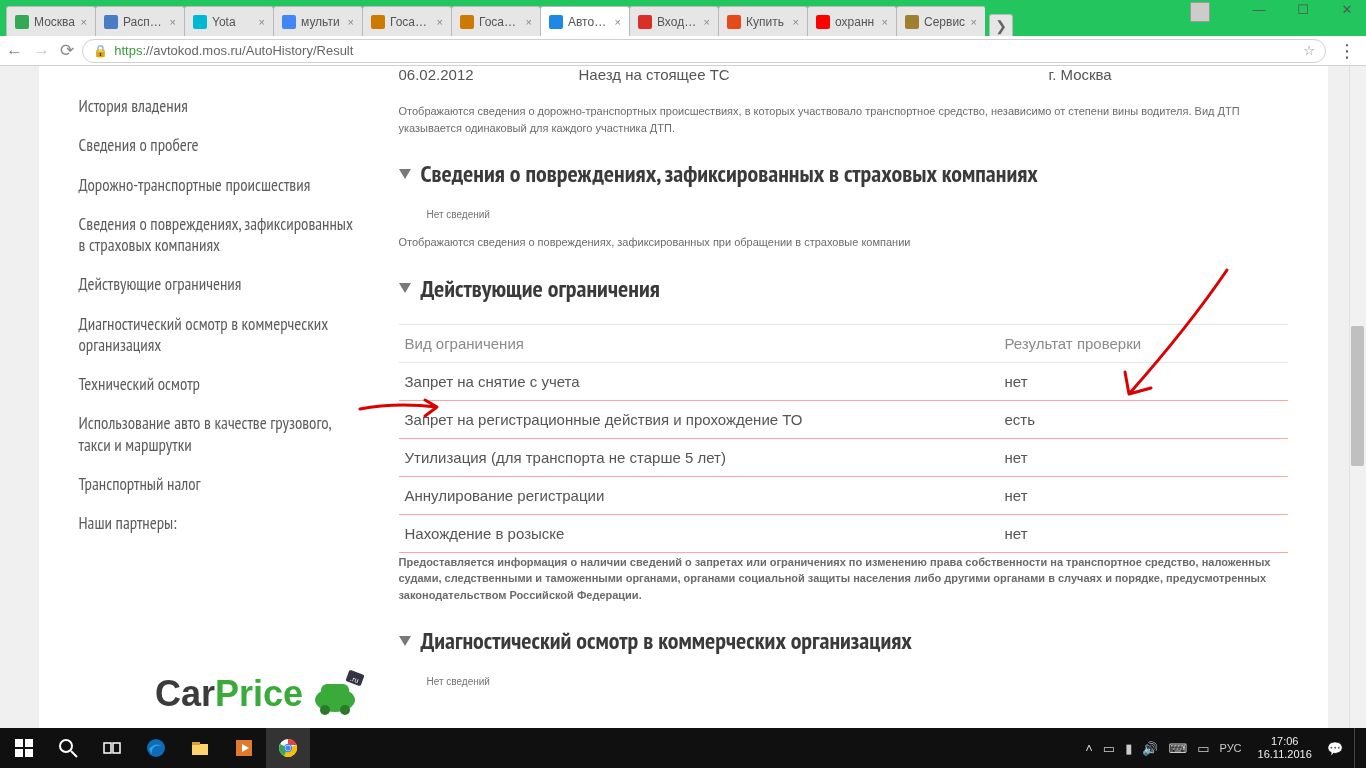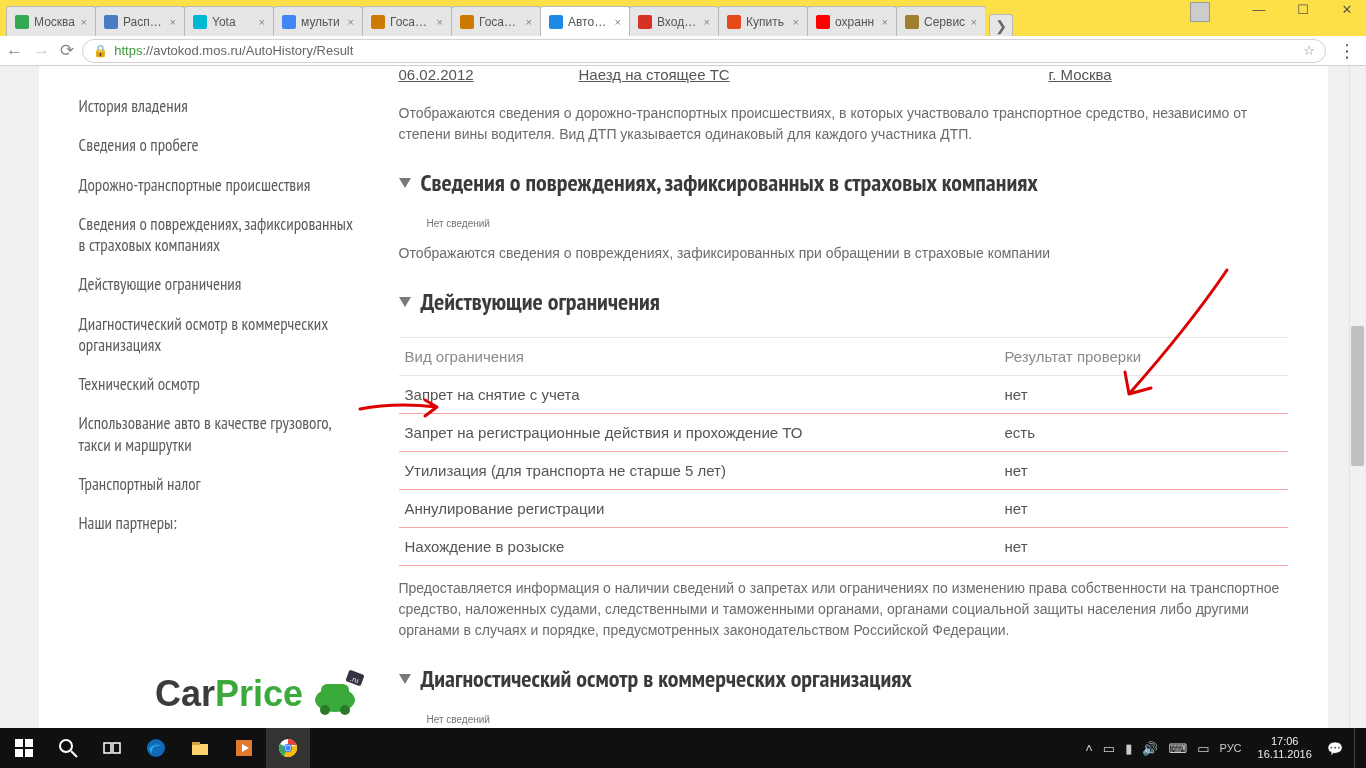--- a/index.html
+++ b/index.html
@@ -1,18 +1,18 @@
 <!DOCTYPE html>
 <html><head>
 <meta charset="utf-8">
 <style>
   * { box-sizing: border-box; margin: 0; padding: 0; }
   html, body { height: 100%; font-family: "Segoe UI", Arial, sans-serif; font-size: 14px; color: #333; background:#fff; overflow:hidden;}
   
-  .titlebar { height: 36px; background:#fde047; display:flex; align-items:flex-end; border-bottom:0; position:relative;}
+  .titlebar { height: 36px; background:#22c55e; display:flex; align-items:flex-end; border-bottom:0; position:relative;}
   .tabs { display:flex; height:30px; margin-left:6px; max-width:1200px; overflow:hidden;}
   .tab { display:flex; align-items:center; gap:5px; padding:0 8px; font-size:12px; color:#555; border:1px solid #b9b9b9; border-bottom:none; background:#e6e6e6; min-width:90px; max-width:90px; margin-right:-1px; border-top-left-radius:3px; border-top-right-radius:3px; white-space:nowrap; overflow:hidden; cursor:pointer;}
   .tab.active { background:#fff; z-index:2; }
   .tab .fav { width:14px; height:14px; flex:0 0 14px; border-radius:2px;}
   .tab .x { margin-left:auto; color:#888; font-size:11px;}
   .newtab { width:24px; height:22px; border:1px solid #b9b9b9; border-bottom:none; background:#e6e6e6; margin-left:4px; border-radius:3px 3px 0 0; display:flex; align-items:center; justify-content:center; color:#666; font-size:14px; cursor:pointer;}
   .win-controls { position:absolute; right:4px; top:2px; display:flex; gap:14px; color:#555; font-size:13px;}
   .win-btn { width:30px; text-align:center; cursor:pointer;}
   .profile-square { width:20px; height:20px; background:#ccc; border:1px solid #999; margin-right:20px;}
   .addrbar { height:30px; background:#fff; border-bottom:1px solid #d0d0d0; display:flex; align-items:center; padding:0 6px; gap:8px;}
@@ -23,23 +23,23 @@
   .addr-field .https { color:#3c9a3c;}
   .addr-field .star { margin-left:auto; color:#888;}
   .menu-dots { font-size:18px; color:#555; cursor:pointer; padding:0 4px;}
   
   .viewport { position:relative; height: calc(100% - 36px - 30px - 40px); background:#f0f0f0; overflow:hidden;}
   .page { width:1289px; margin:0 auto; background:#fff; padding:0 40px; min-height:100%; position:relative;}
   .columns { display:flex; gap:40px;}
   .sidebar { width:280px; flex:0 0 280px; padding-top:30px;}
   .sidebar-item { font-family:"PT Sans Narrow","Segoe UI",Arial,sans-serif; font-size:17px; color:#5c5c5c; margin-bottom:18px; line-height:1.25; cursor:pointer;}
   .main { flex:1; padding-top:0;}
-  .prev-row { display:flex; padding:0 0 12px 0; font-size:15px; color:#555;text-decoration:underline;}
+  .prev-row { display:flex; padding:0 0 12px 0; font-size:15px; color:#555;}
   .prev-row .c1{width:180px;} .prev-row .c2{width:470px;} .prev-row .c3{flex:1;}
-  .desc { font-size:14px; color:#6b6b6b; line-height:1.5; margin:8px 0 22px 0;}
+  .desc { font-size:11px; color:#6b6b6b; line-height:1.5; margin:8px 0 22px 0;}
   .sect-head { display:flex; align-items:center; gap:10px; margin:8px 0 14px 0;}
   .toggle-tri { width:0; height:0; border-left:6px solid transparent; border-right:6px solid transparent; border-top:10px solid #797979; cursor:pointer;}
   .sect-title { font-family:"PT Sans Narrow","Segoe UI",Arial,sans-serif; font-size:24px; font-weight:600; color:#3a3a3a;}
   .nodata { font-size:10px; color:#737373; padding:6px 0 6px 28px;}
   .rtable { width:100%; border-collapse:collapse; margin-top:20px;}
   .rtable th { text-align:left; font-weight:400; color:#8a8a8a; font-size:15px; padding:10px 6px; border-top:1px solid #e6e6e6; border-bottom:1px solid #e6e6e6;}
   .rtable td { font-size:15px; color:#555; padding:10px 6px; border-bottom:1px solid #fca5a5;}
   .res-yes { color:#da3c2e;}
   .carprice-logo { margin-top:20px; }
   .scrollbar-track { position:absolute; top:0; right:0; width:17px; height:100%; background:#f1f1f1; border-left:1px solid #e2e2e2;}
@@ -205,21 +205,21 @@
               <tr>
                 <td>Аннулирование регистрации</td>
                 <td>нет</td>
               </tr>
               <tr>
                 <td>Нахождение в розыске</td>
                 <td>нет</td>
               </tr>
             </tbody>
         </table>
-        <div class="desc" style="margin-top:12px;">Предоставляется информация о наличии сведений о запретах или ограничениях по изменению права собственности на транспортное средство, наложенных судами, следственными и таможенными органами, органами социальной защиты населения либо другими органами в случаях и порядке, предусмотренных законодательством Российской Федерации.</div>
+        <div class="desc" style="margin-top:1px;font-weight:bold;">Предоставляется информация о наличии сведений о запретах или ограничениях по изменению права собственности на транспортное средство, наложенных судами, следственными и таможенными органами, органами социальной защиты населения либо другими органами в случаях и порядке, предусмотренных законодательством Российской Федерации.</div>
 
         <div class="sect-head">
           <div class="toggle-tri"></div>
           <div class="sect-title">Диагностический осмотр в коммерческих организациях</div>
         </div>
         <div class="nodata">Нет сведений</div>
 
       </div>
     </div>
 

